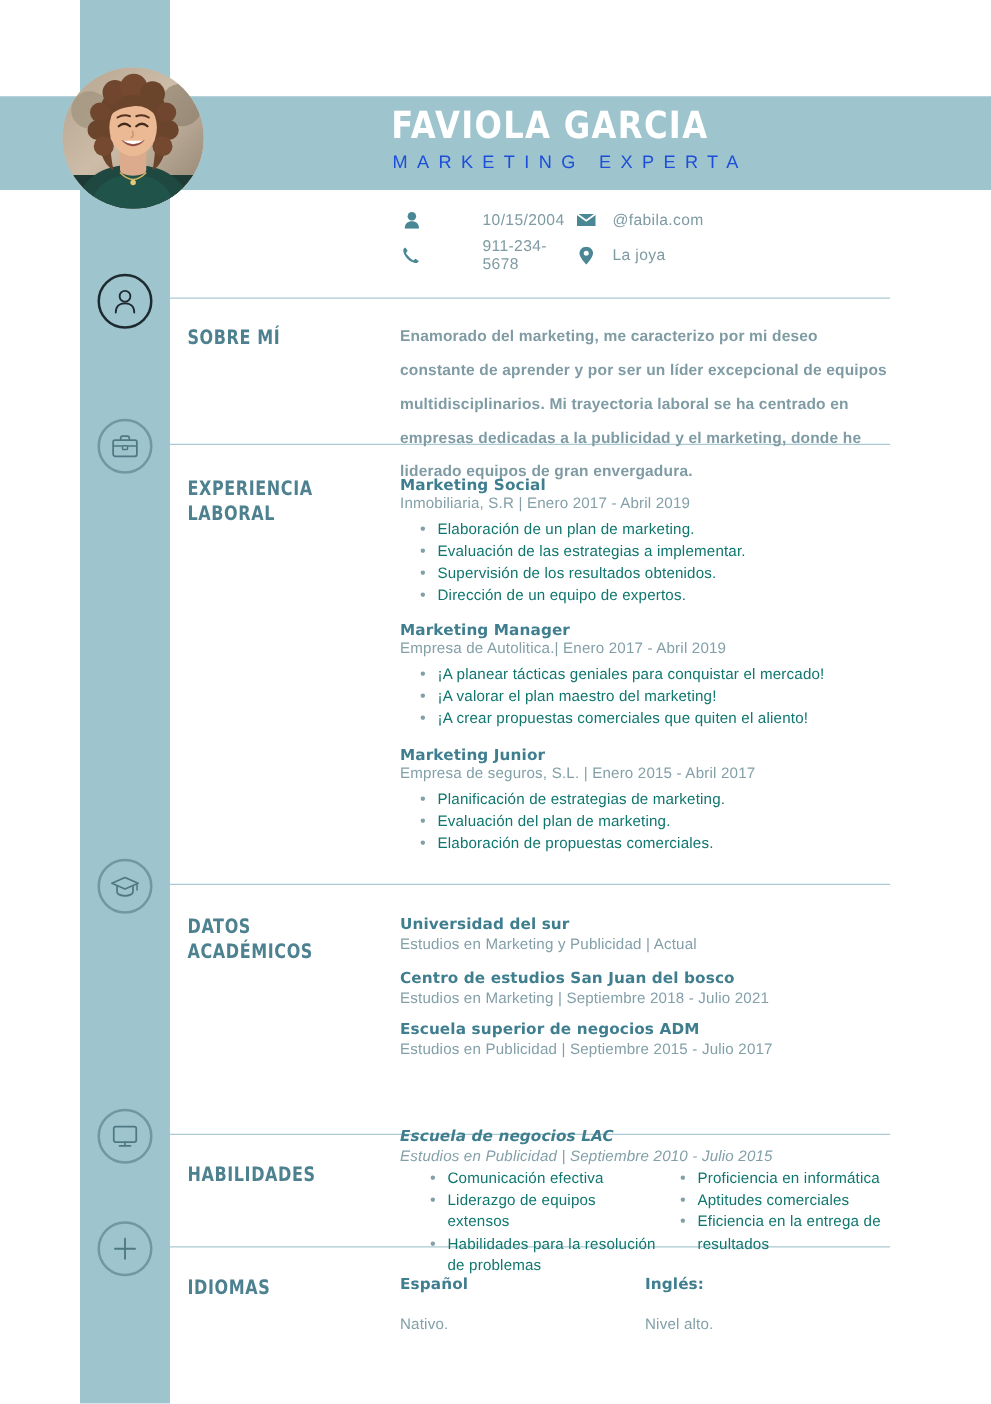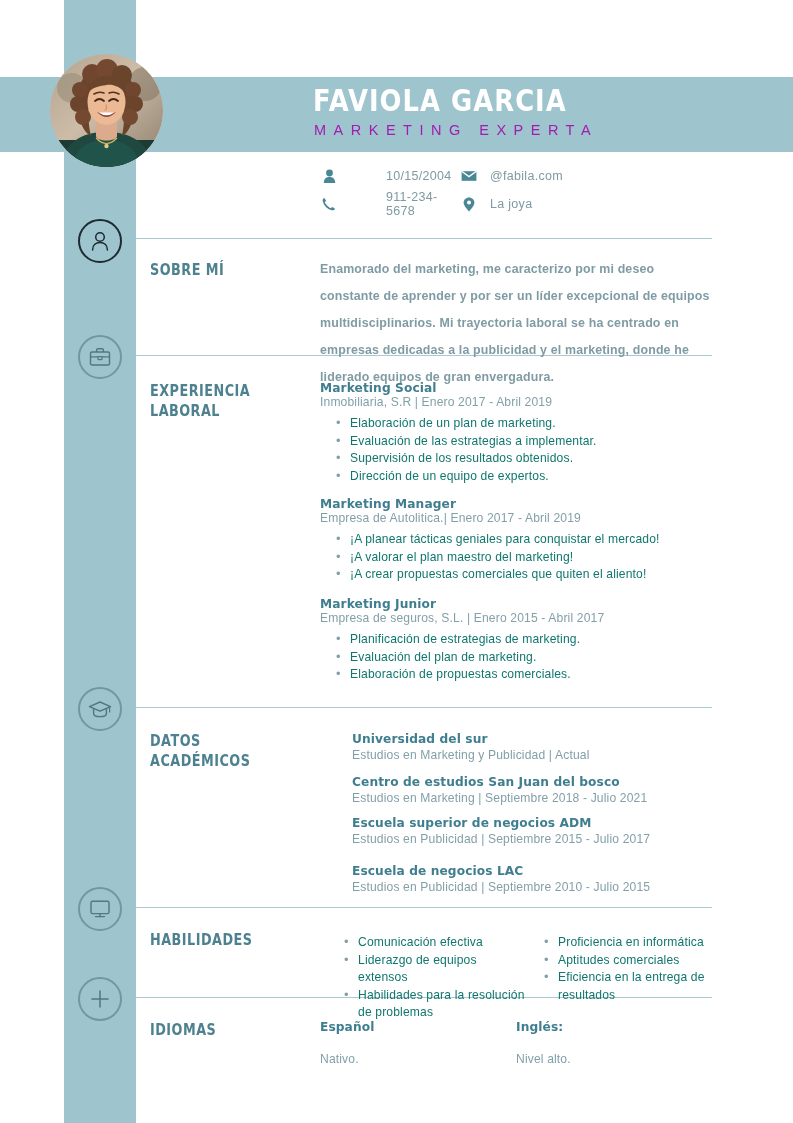--- a/index.html
+++ b/index.html
@@ -60,21 +60,21 @@
     letter-spacing: 1.2px;
     transform: scaleX(0.86);
     transform-origin: left center;
     white-space: nowrap;
     z-index: 4;
   }
   .header-role {
     position: absolute;
     left: 314px;
     top: 122px;
-    color: #a21caf;
+    color: #1d4ed8;
     font-size: 14.5px;
     letter-spacing: 7.5px;
     white-space: nowrap;
     z-index: 4;
   }
 
   
   .contact {
     position: absolute;
     left: 318px;
@@ -215,25 +215,25 @@
     color: #83a0a9;
     font-size: 13px;
   }
 
   
   .exp-entry { position: absolute; left: 320px; width: 392px; z-index: 3; }
   .exp-1 { top: 381px; }
   .exp-2 { top: 497px; }
   .exp-3 { top: 597px; }
 
-  .edu-entry { position: absolute; left: 320px; width: 392px; z-index: 3; margin-left: 32px; }
+  .edu-entry { position: absolute; left: 320px; width: 392px; z-index: 3; }
   .edu-1 { top: 732px; }
   .edu-2 { top: 775px; }
   .edu-3 { top: 816px; }
-  .edu-4 { top: 864px; }
+  .edu-4 { top: 902px; font-style: italic; }
   .edu-entry .edu-meta { display:block; margin-top: 2px; }
   .edu-entry .edu-title { display:block; }
 
   
   .skills-cols {
     position: absolute;
     left: 328px;
     top: 928px;
     width: 390px;
     display: flex;

